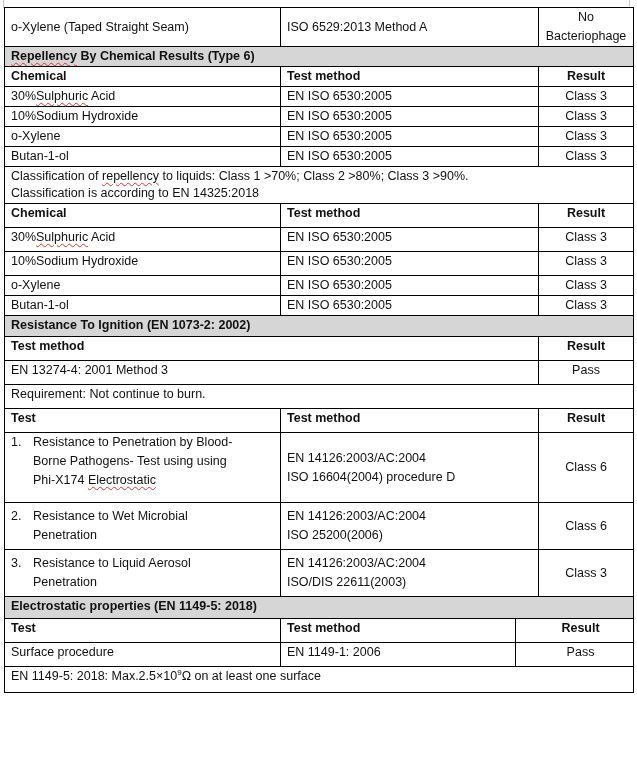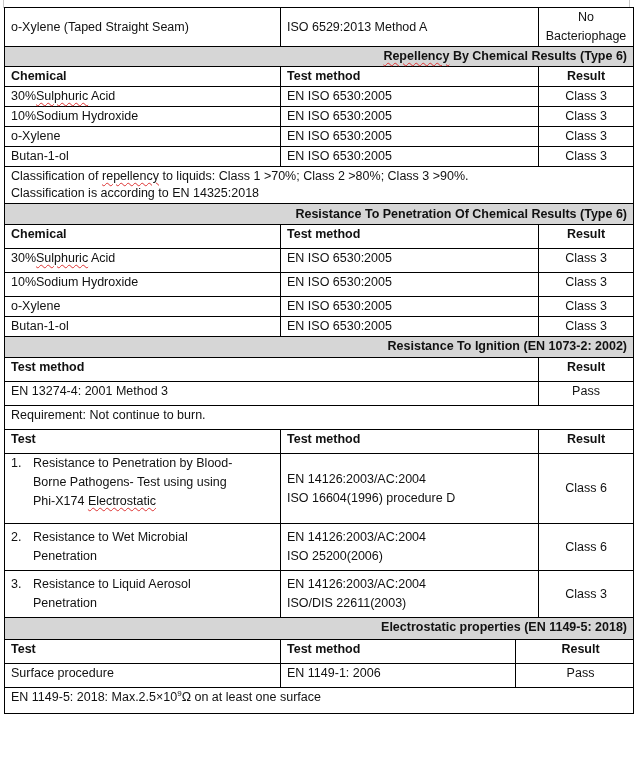--- a/index.html
+++ b/index.html
@@ -2,21 +2,21 @@
 <html><head>
 <meta charset="utf-8">
 <style>
   html, body { margin:0; padding:0; background:#ffffff; }
   body { width:637px; height:775px; position:relative; overflow:hidden;
          font-family:"Liberation Sans", sans-serif; font-size:12.5px; color:#111; }
   .pagecorner { position:absolute; left:3px; top:0; width:1px; height:8px; background:#c8c8c8; }
   .pagecorner.r { left:629px; }
   table { position:absolute; left:4px; top:7px; width:629px; border-collapse:collapse; table-layout:fixed; }
   td { border:1px solid #000; padding:0 6px; vertical-align:middle; line-height:19px; }
-  tr.sec td { background:#d6d6d6; text-align:right; font-weight:bold; height:17px; }
+  tr.sec td { background:#d6d6d6; text-align:left; font-weight:bold; height:17px; }
   tr.hdr td { font-weight:bold; }
   .c { text-align:center; }
   .squig { text-decoration:underline wavy #d33; text-decoration-thickness:1px; text-underline-offset:2px; }
   .num { display:inline-block; width:22px; }
   .tall { line-height:23px; }
   sup { font-size:8px; vertical-align:super; line-height:0; }
 </style>
 </head>
 <body>
 
@@ -66,23 +66,20 @@
     <td colspan="2">EN ISO 6530:2005</td>
     <td class="c">Class 3</td>
   </tr>
   <tr>
     <td colspan="4" style="line-height:17px;padding-top:1px;padding-bottom:1px">
       <div>Classification of <span class="squig">repellency</span> to liquids: Class 1 &gt;70%; Class 2 &gt;80%; Class 3 &gt;90%.</div>
       <div>Classification is according to EN 14325:2018</div>
     </td>
   </tr>
 
-  <tr class="sec">
-    <td colspan="4" style="height:20px">Resistance To Penetration Of Chemical Results (Type 6)</td>
-  </tr>
   <tr class="hdr" style="height:24px">
     <td style="vertical-align:top">Chemical</td>
     <td colspan="2" style="vertical-align:top">Test method</td>
     <td class="c" style="vertical-align:top">Result</td>
   </tr>
   <tr style="height:24px">
     <td style="vertical-align:top">30%<span class="squig">Sulphuric</span> Acid</td>
     <td colspan="2" style="vertical-align:top">EN ISO 6530:2005</td>
     <td class="c" style="vertical-align:top">Class 3</td>
   </tr>
@@ -123,21 +120,21 @@
     <td class="c" style="vertical-align:top">Result</td>
   </tr>
   <tr class="tall" style="height:70px">
     <td style="vertical-align:top">
       <div><span class="num">1.</span><span>Resistance to Penetration by Blood-</span></div>
       <div style="padding-left:22px">Borne Pathogens- Test using using</div>
       <div style="padding-left:22px"><span>Phi-X174 </span><span class="squig">Electrostatic</span></div>
     </td>
     <td colspan="2">
       <div>EN 14126:2003/AC:2004</div>
-      <div>ISO 16604(1996) procedure D</div>
+      <div>ISO 16604(2004) procedure D</div>
     </td>
     <td class="c">Class 6</td>
   </tr>
   <tr class="tall" style="height:47px">
     <td>
       <div><span class="num">2.</span><span>Resistance to Wet Microbial</span></div>
       <div style="padding-left:22px">Penetration</div>
     </td>
     <td colspan="2">
       <div>EN 14126:2003/AC:2004</div>

